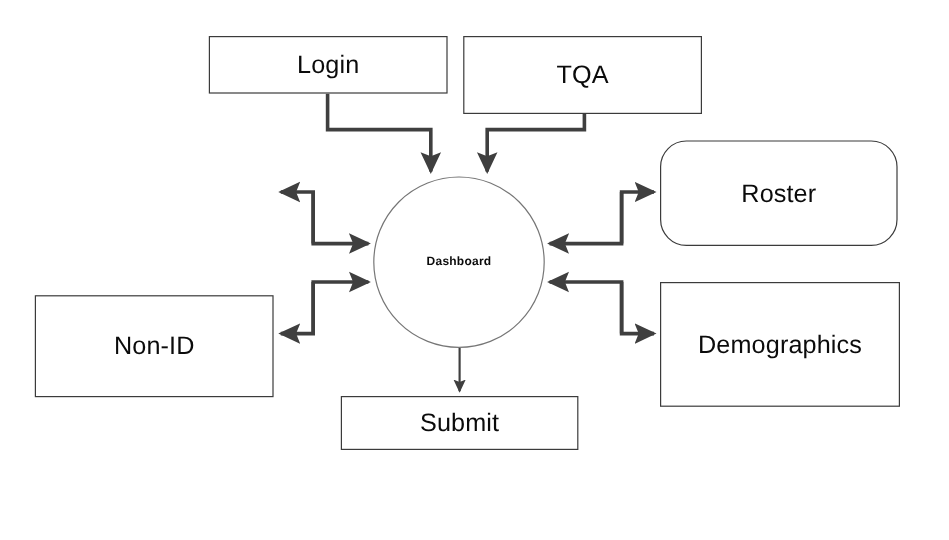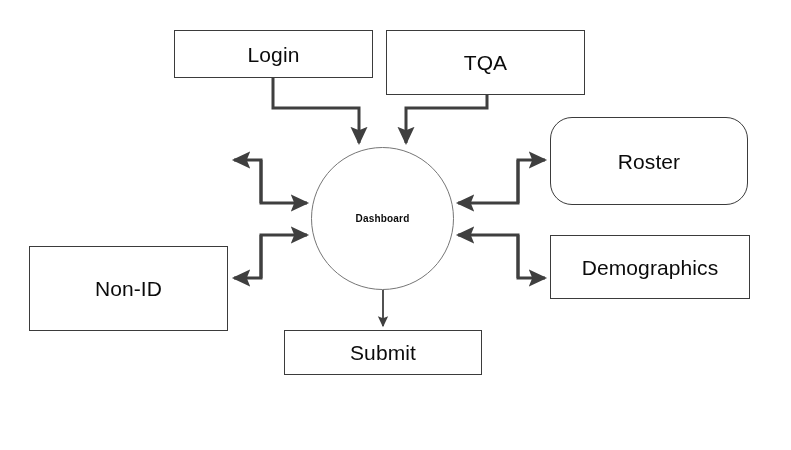--- a/index.html
+++ b/index.html
@@ -63,21 +63,21 @@
     line-height: 1;
     letter-spacing: 0.2px;
     white-space: nowrap;
   }
   
   #node-login        { left: 174px; top: 30px;  width: 199px; height: 48px; }
   #node-tqa          { left: 386px; top: 30px;  width: 199px; height: 65px; }
   #node-verify       { left: 29px;  top: 118px; width: 199px; height: 87px; }
   #node-nonid        { left: 29px;  top: 246px; width: 199px; height: 85px; }
   #node-roster       { left: 550px; top: 117px; width: 198px; height: 88px; border-radius: 22px; }
-  #node-demographics { left: 550px; top: 235px; width: 200px; height: 64px; }
+  #node-demographics { left: 550px; top: 235px; width: 200px; height: 104px; }
   #node-submit       { left: 284px; top: 330px; width: 198px; height: 45px; }
   #node-dashboard    { left: 311px; top: 147px; width: 143px; height: 143px; }
 </style>
 </head>
 <body>
 
 <div id="diagram-canvas">
 
   <svg id="connector-layer" width="791" height="450" viewBox="0 0 791 450" xmlns="http://www.w3.org/2000/svg">
     <defs>

